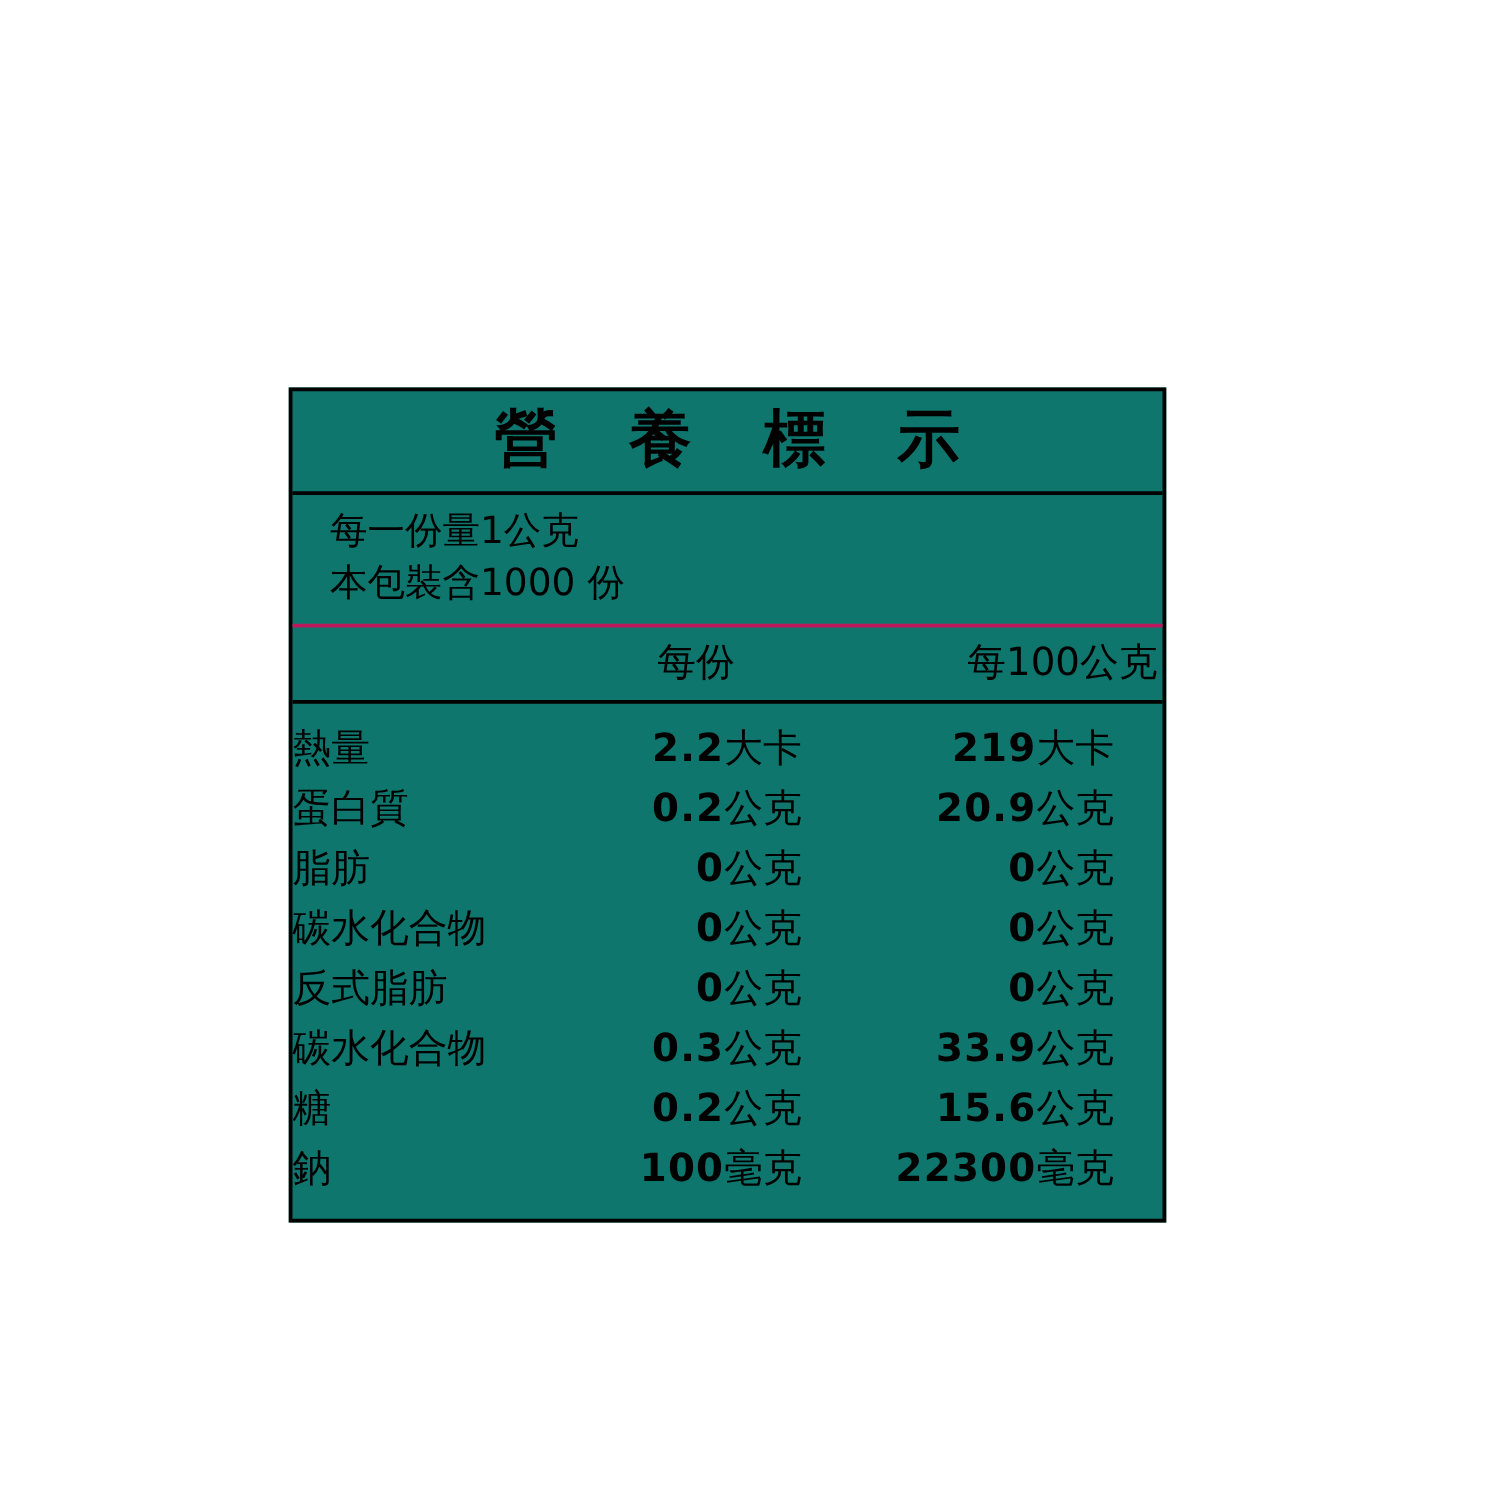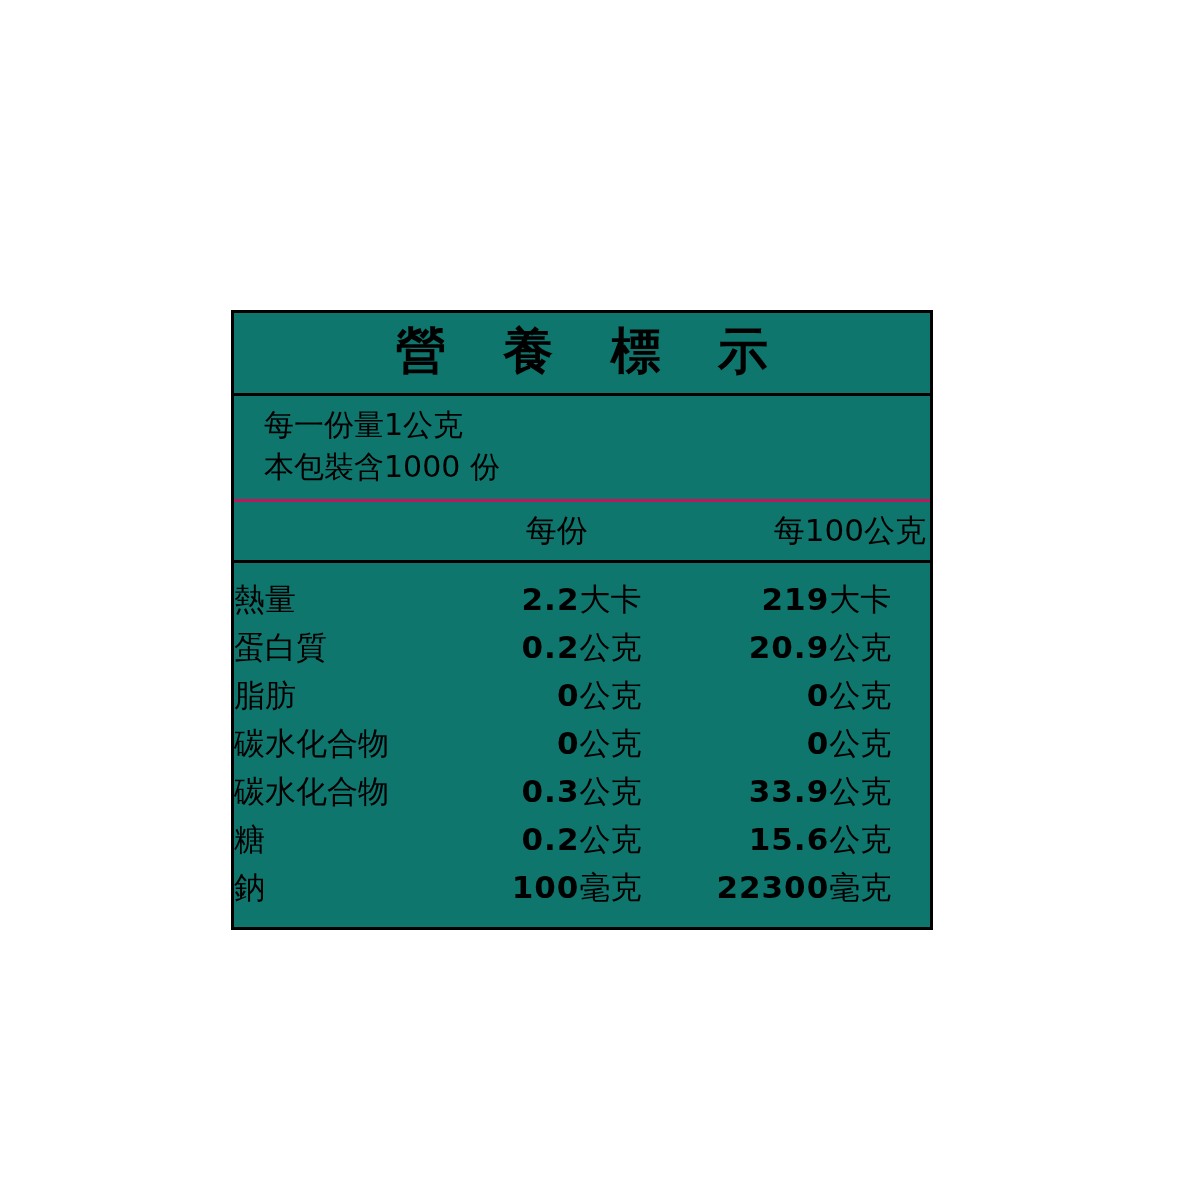--- a/index.html
+++ b/index.html
@@ -144,20 +144,27 @@
             <td class="c-u2">公克</td>
           </tr>
           <tr class="nut-row">
             <td class="c-name indent1">碳水化合物</td>
             <td class="c-v1 val">0</td>
             <td class="c-u1">公克</td>
             <td class="c-v2 val">0</td>
             <td class="c-u2">公克</td>
           </tr>
           <tr class="nut-row">
+            <td class="c-name indent1">反式脂肪</td>
+            <td class="c-v1 val">0</td>
+            <td class="c-u1">公克</td>
+            <td class="c-v2 val">0</td>
+            <td class="c-u2">公克</td>
+          </tr>
+          <tr class="nut-row">
             <td class="c-name">碳水化合物</td>
             <td class="c-v1 val">0.3</td>
             <td class="c-u1">公克</td>
             <td class="c-v2 val">33.9</td>
             <td class="c-u2">公克</td>
           </tr>
           <tr class="nut-row">
             <td class="c-name indent2">糖</td>
             <td class="c-v1 val">0.2</td>
             <td class="c-u1">公克</td>

